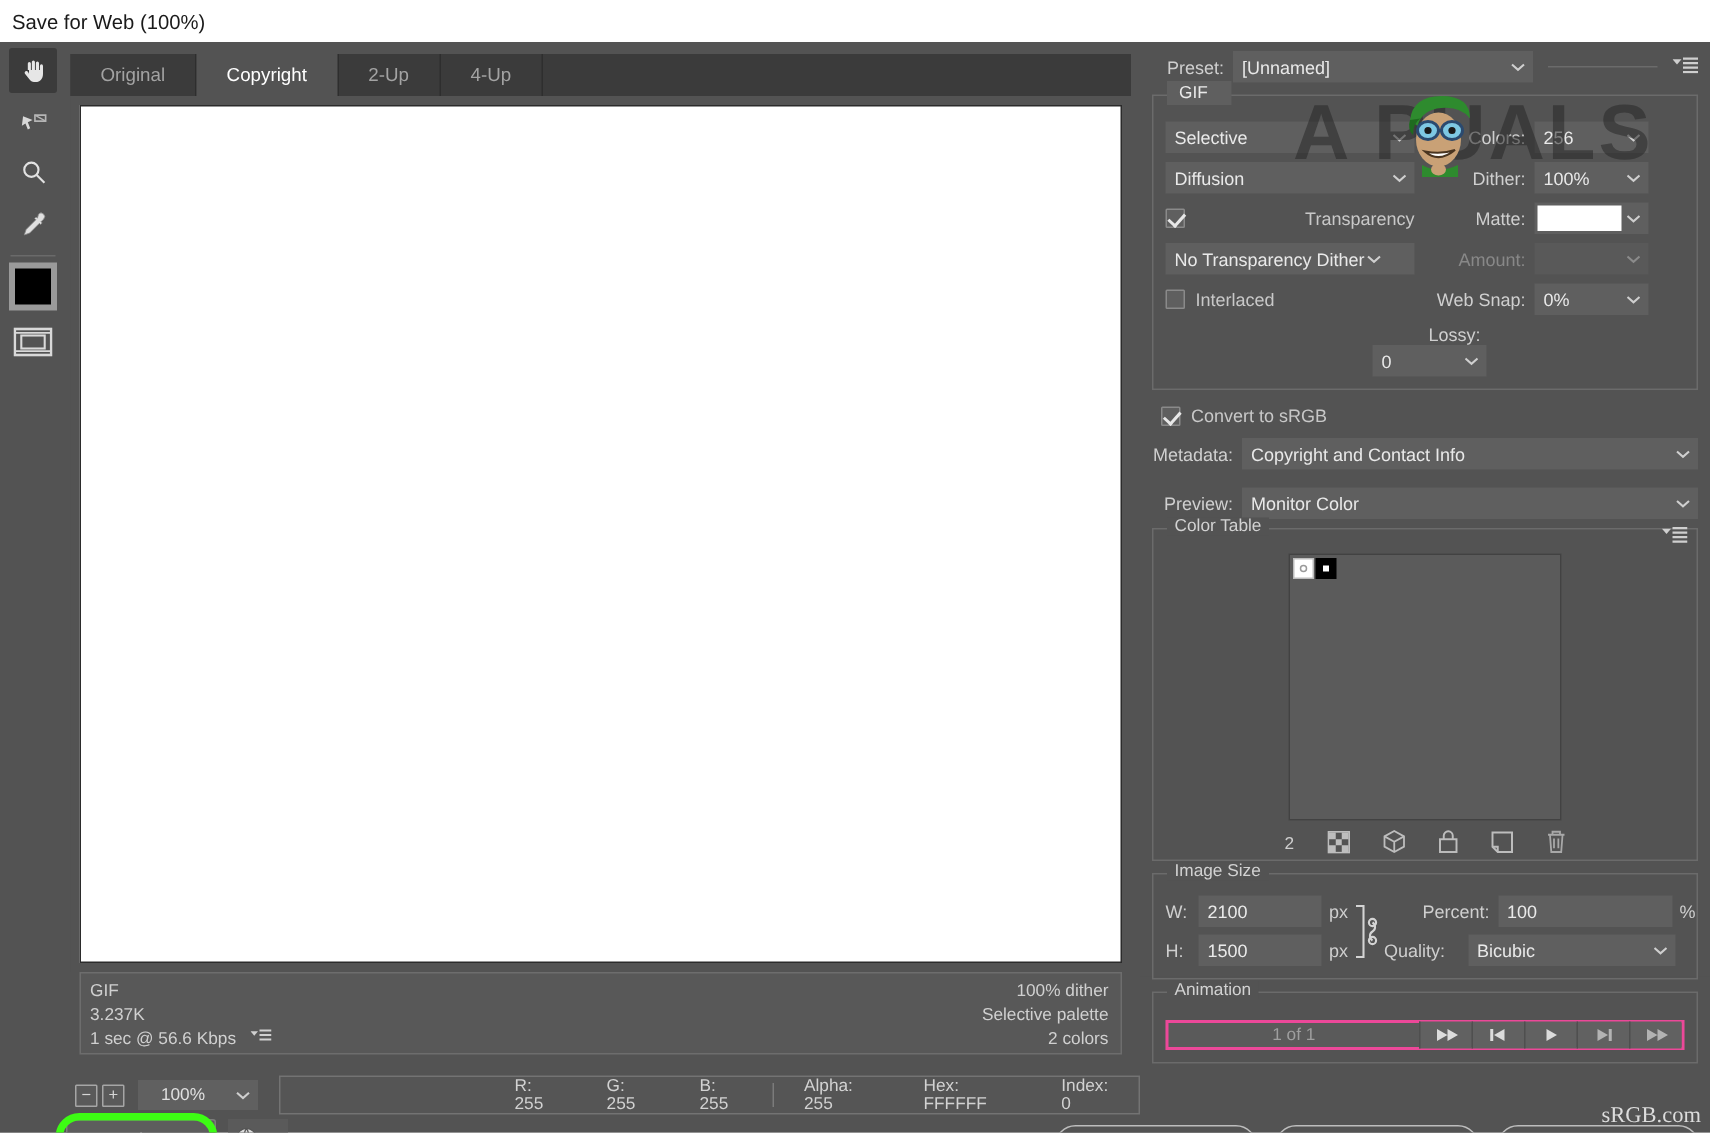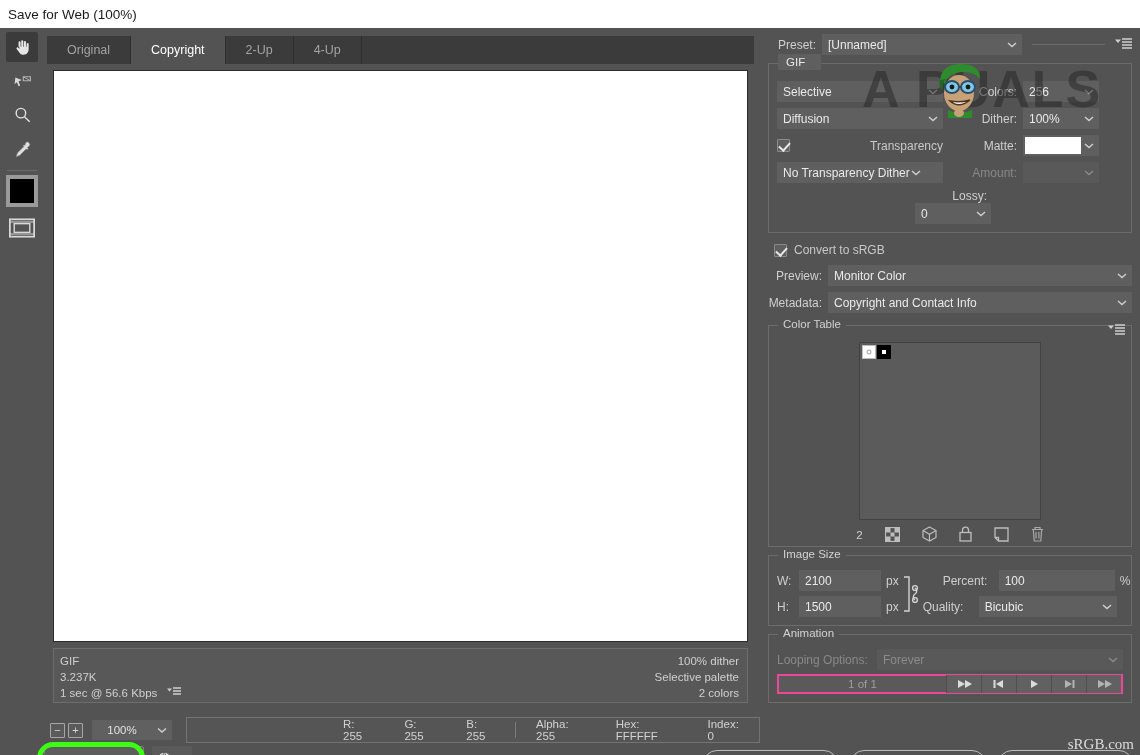--- a/index.html
+++ b/index.html
@@ -409,56 +409,71 @@
         <div class="select dim" style="width:76px;margin-left:6px;">
           <span></span>
           <span class="chev">
             <svg width="10" height="7" viewBox="0 0 10 7" fill="none" stroke="#8b8b8b" stroke-width="1.4">
                 <path d="M1 1.5 L5 5 L9 1.5"></path>
               </svg>
           </span>
         </div>
       </div>
 
+      <div class="row">
+        <div class="ckrow" style="width:166px;">
+          <span class="ck"></span>
+          <span>Interlaced</span>
+        </div>
+        <span class="lbl" style="width:62px;margin-left:12px;">Web Snap:</span>
+        <div class="select" style="width:76px;margin-left:6px;">
+          <span>0%</span>
+          <span class="chev">
+            <svg width="10" height="7" viewBox="0 0 10 7" fill="none" stroke="#cfcfcf" stroke-width="1.4">
+                <path d="M1 1.5 L5 5 L9 1.5"></path>
+              </svg>
+          </span>
+        </div>
+      </div>
 
       <div class="row" style="margin-bottom:0;flex-direction:column;">
         <div style="width:166px;"></div>
         <span class="lbl" style="width:62px;margin-left:12px;">Lossy:</span>
         <div class="select" style="width:76px;margin-left:6px;">
           <span>0</span>
           <span class="chev">
             <svg width="10" height="7" viewBox="0 0 10 7" fill="none" stroke="#cfcfcf" stroke-width="1.4">
                 <path d="M1 1.5 L5 5 L9 1.5"></path>
               </svg>
           </span>
         </div>
       </div>
     </div>
 
     <div class="ckrow" style="margin:10px 0 8px 6px;">
       <span class="ck checked"></span>
       <span>Convert to sRGB</span>
     </div>
 
+    <div class="row" style="margin-bottom:12px;">
+      <span class="lbl" style="width:54px;margin-right:6px;">Metadata:</span>
+      <div class="select" style="flex:1;">
+        <span>Copyright and Contact Info</span>
+        <span class="chev">
+          <svg width="10" height="7" viewBox="0 0 10 7" fill="none" stroke="#cfcfcf" stroke-width="1.4">
+              <path d="M1 1.5 L5 5 L9 1.5"></path>
+            </svg>
+        </span>
+      </div>
+    </div>
+
     <div class="row">
       <span class="lbl" style="width:54px;margin-right:6px;">Preview:</span>
       <div class="select" style="flex:1;">
         <span>Monitor Color</span>
-        <span class="chev">
-          <svg width="10" height="7" viewBox="0 0 10 7" fill="none" stroke="#cfcfcf" stroke-width="1.4">
-              <path d="M1 1.5 L5 5 L9 1.5"></path>
-            </svg>
-        </span>
-      </div>
-    </div>
-
-    <div class="row" style="margin-bottom:12px;">
-      <span class="lbl" style="width:54px;margin-right:6px;">Metadata:</span>
-      <div class="select" style="flex:1;">
-        <span>Copyright and Contact Info</span>
         <span class="chev">
           <svg width="10" height="7" viewBox="0 0 10 7" fill="none" stroke="#cfcfcf" stroke-width="1.4">
               <path d="M1 1.5 L5 5 L9 1.5"></path>
             </svg>
         </span>
       </div>
     </div>
 
     <div class="group" style="padding-top:10px;height:222px;">
       <div class="gtitle">Color Table</div>
@@ -539,52 +554,41 @@
         <div style="width:32px;display:flex;justify-content:center;">
           <svg width="24" height="42" viewBox="0 0 24 42" fill="none" stroke="#d4d4d4" stroke-width="1.4">
             <path d="M5 4 H10 V38 H5"></path>
             <path d="M16 15 a3.5 3.5 0 0 1 0 6 a3.5 3.5 0 0 0 0 6"></path>
             <circle cx="16" cy="15" r="2.4"></circle>
               <circle cx="16" cy="27" r="2.4"></circle>
           </svg>
         </div>
         <div style="flex:1;">
           <div class="row" style="margin-bottom:5px;">
-            <span class="lbl" style="width:56px;text-align:left;margin-left:20px;">Percent:</span>
+            <span class="lbl" style="width:56px;text-align:center;margin-left:20px;">Percent:</span>
             <div class="inp" style="width:116px;">100</div>
             <span class="unit">%</span>
           </div>
           <div class="row" style="margin-bottom:0;">
             <span class="lbl" style="width:56px;text-align:left;">Quality:</span>
             <div class="select" style="width:138px;">
               <span>Bicubic</span>
               <span class="chev">
                 <svg width="10" height="7" viewBox="0 0 10 7" fill="none" stroke="#cfcfcf" stroke-width="1.4">
                     <path d="M1 1.5 L5 5 L9 1.5"></path>
                   </svg>
               </span>
             </div>
           </div>
         </div>
       </div>
     </div>
 
     <div class="group" style="padding-top:14px;margin-bottom:0;">
       <div class="gtitle">Animation</div>
-      <div class="row" style="margin-bottom:2px;">
-        <span class="lbl dim" style="width:100px;text-align:left;">Looping Options:</span>
-        <div class="select dim" style="flex:1;">
-          <span>Forever</span>
-          <span class="chev">
-            <svg width="10" height="7" viewBox="0 0 10 7" fill="none" stroke="#8b8b8b" stroke-width="1.4">
-                <path d="M1 1.5 L5 5 L9 1.5"></path>
-              </svg>
-          </span>
-        </div>
-      </div>
       <div id="animnav">
         <span style="flex:1;text-align:center;color:#9e9e9e;font-size:11.5px;">1 of 1</span>
         <span class="navbtn">
           <svg width="16" height="10" viewBox="0 0 16 10" fill="#dcdcdc">
               <path d="M7 5 L14 1 L14 9 Z M0 5 L7 1 L7 9 Z" transform="scale(-1,1) translate(-16,0)"></path>
             </svg>
         </span>
         <span class="navbtn">
           <svg width="16" height="10" viewBox="0 0 16 10" fill="#dcdcdc">
               <path d="M12 1 L12 9 L5 5 Z"></path>

